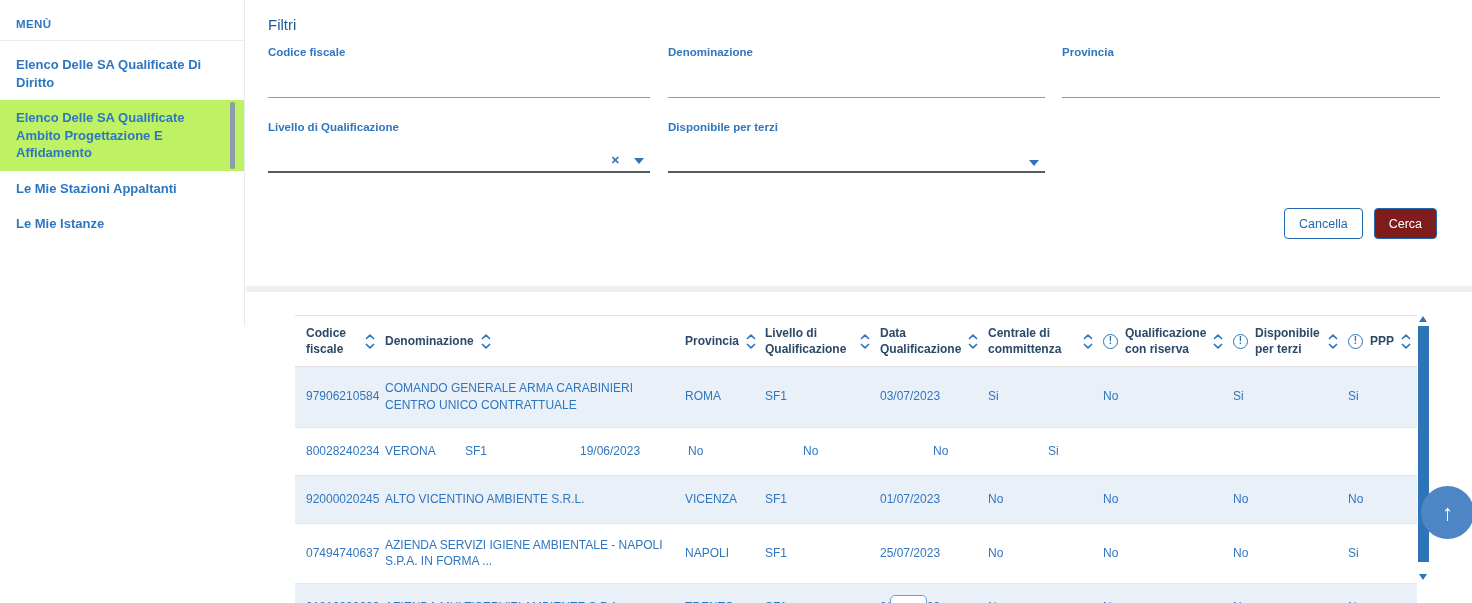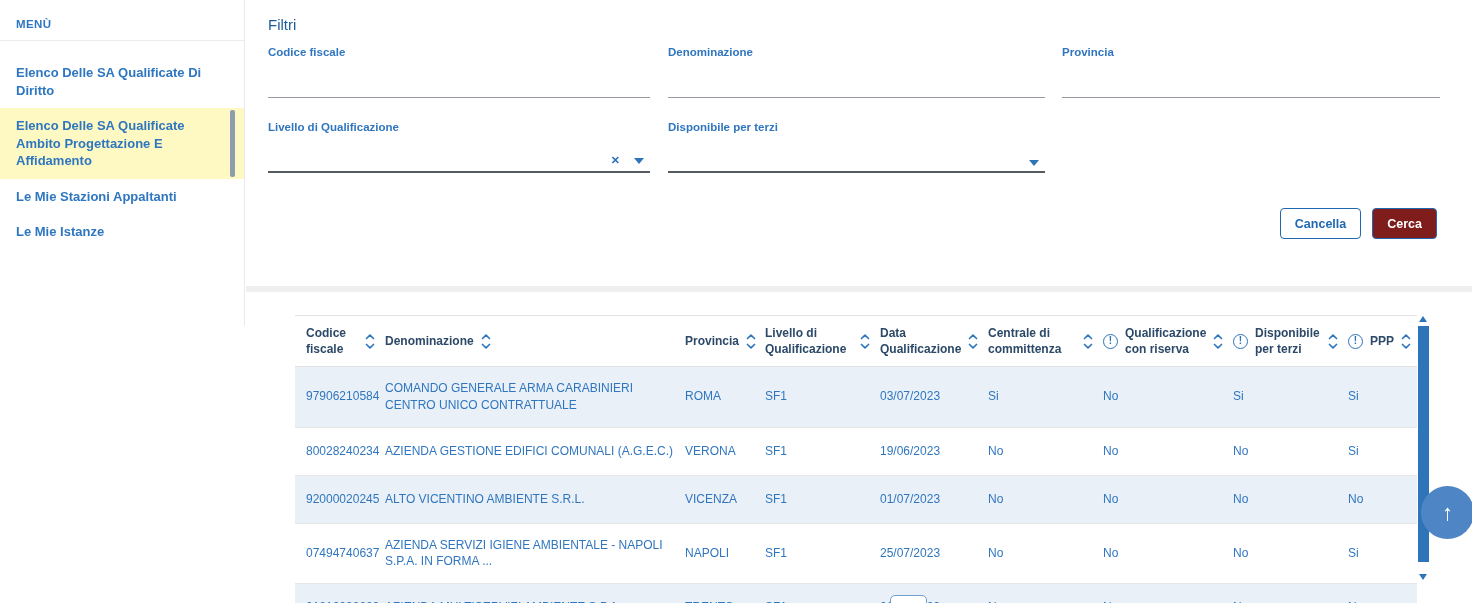--- a/index.html
+++ b/index.html
@@ -15,29 +15,29 @@
   
   .sidebar {
     position:absolute; left:0; top:0; width:245px; height:326px;
     border-right:1px solid #e7eaec; background:#fff;
   }
   .menu-header {
     padding:18px 16px 10px 16px;
     font-size:11.5px; font-weight:bold; letter-spacing:.4px;
     color:#2e77c0;
     border-bottom:1px solid #ececec;
-    margin:0 0 14px 0;
+    margin:0 0 6px 0;
   }
   .nav-item {
     display:block; padding:9px 20px 9px 16px;
     font-size:13px; font-weight:bold; line-height:1.35;
     color:#2e77c0; text-decoration:none; cursor:pointer;
     position:relative;
   }
-  .nav-item.selected { background:#fef9c3; }
+  .nav-item.selected { background:#bef264; }
   .nav-item.selected .sel-indicator {
     position:absolute; right:9px; top:2px; bottom:2px; width:5px;
     background:#8d9dab; border-radius:2px;
   }
 
   
   .top-hairline { position:absolute; left:246px; top:3px; right:0; height:1px; background:#ededed; }
   .section-gap  { position:absolute; left:246px; top:286px; right:0; height:6px; background:#efefef; }
 
   
@@ -64,21 +64,21 @@
   }
   .f-c1 { left:22px;  width:382px; }
   .f-c2 { left:422px; width:377px; }
   .f-c3 { left:816px; width:378px; }
   .f-r1 { top:46px;  }
   .f-r2 { top:121px; }
 
   .btn-row { position:absolute; top:208px; right:35px; display:flex; gap:11px; }
   .btn {
     height:31px; border-radius:4px; font-family:"Liberation Sans",sans-serif;
-    font-size:12.5px; font-weight:bold; cursor:pointer;
+    font-size:12.5px; font-weight:normal; cursor:pointer;
     display:flex; align-items:center; justify-content:center; padding:0 14px;
   }
   .btn-outline { background:#fff; border:1px solid #2069b1; color:#2069b1; }
   .btn-solid   { background:#7f1d1d; border:1px solid #2069b1; color:#fff; }
 
   
   .table-wrap { position:absolute; left:295px; top:315px; width:1122px; }
   .thead {
     display:flex; align-items:center; min-height:52px;
     border-top:1px solid #e2e2e2; border-bottom:1px solid #e2e2e2;
@@ -296,21 +296,20 @@
       <div class="td c3">ROMA</div>
       <div class="td c4">SF1</div>
       <div class="td c5">03/07/2023</div>
       <div class="td c6">Si</div>
       <div class="td c7">No</div>
       <div class="td c8">Si</div>
       <div class="td c9">Si</div>
     </div>
     <div class="tr">
       <div class="td c1">80028240234</div>
-      <div class="td c2">AZIENDA GESTIONE EDIFICI COMUNALI (A.G.E.C.)</div>
       <div class="td c3">VERONA</div>
       <div class="td c4">SF1</div>
       <div class="td c5">19/06/2023</div>
       <div class="td c6">No</div>
       <div class="td c7">No</div>
       <div class="td c8">No</div>
       <div class="td c9">Si</div>
     </div>
     <div class="tr alt">
       <div class="td c1">92000020245</div>

